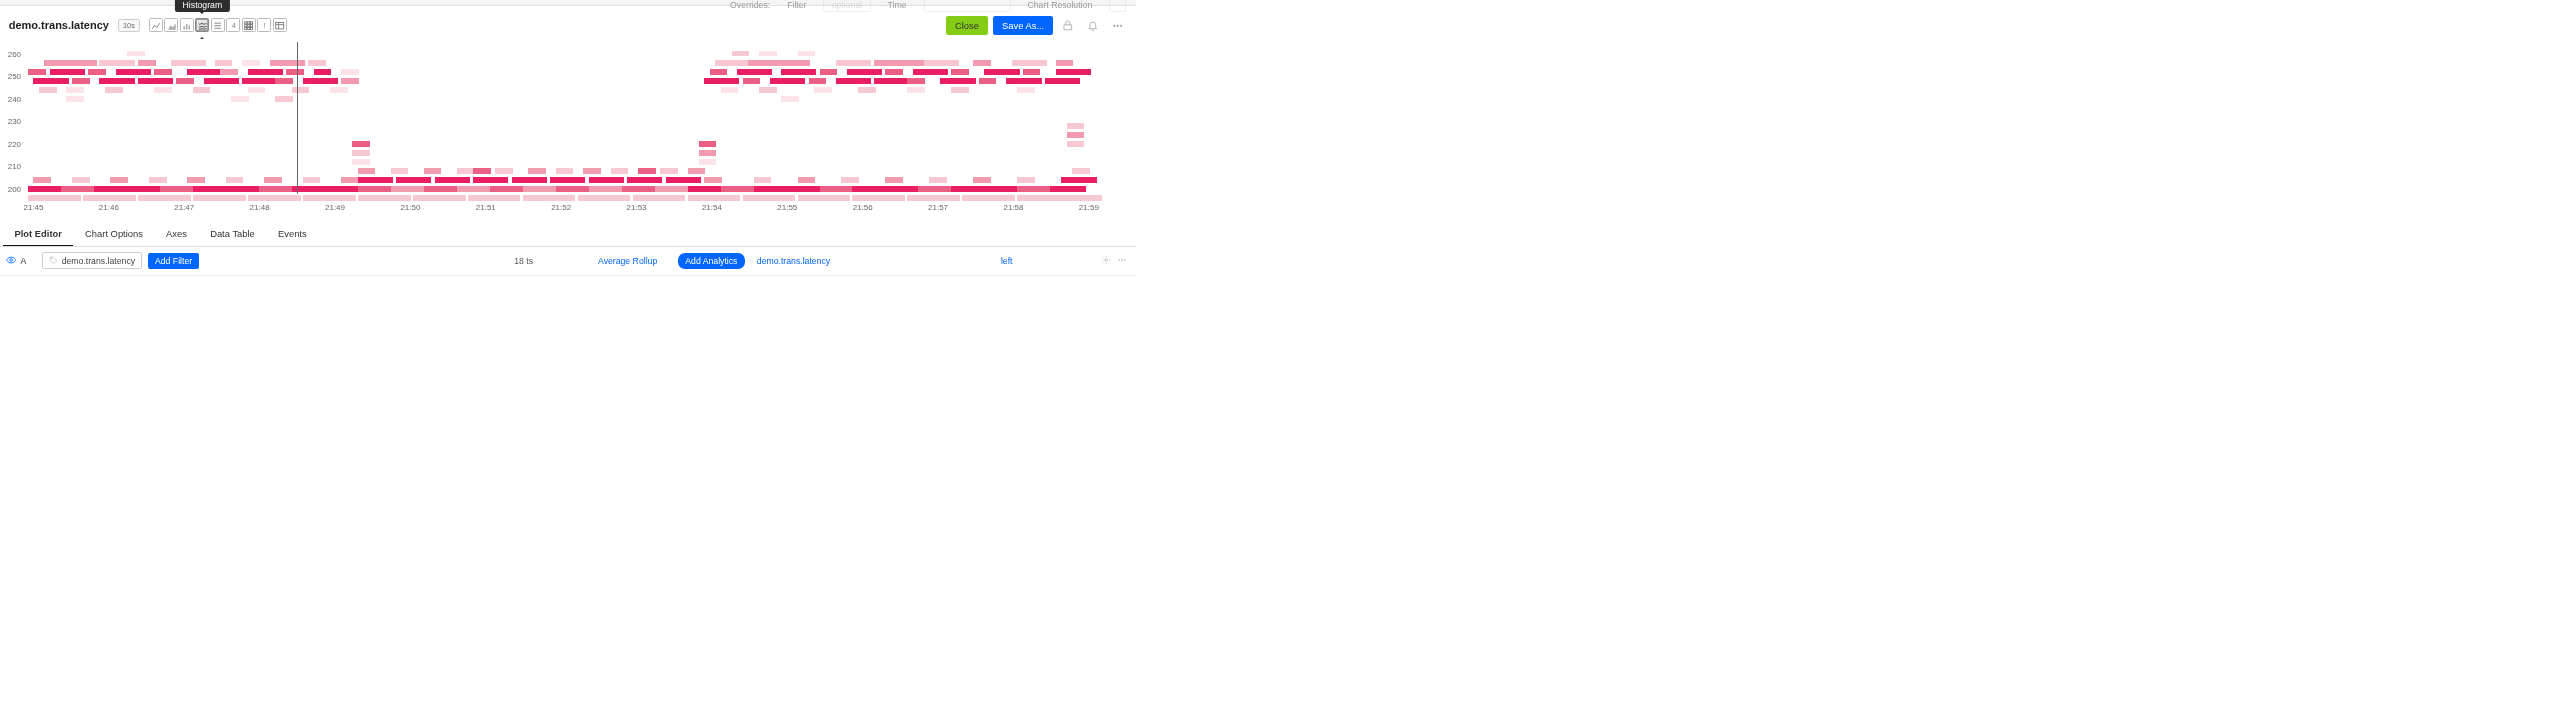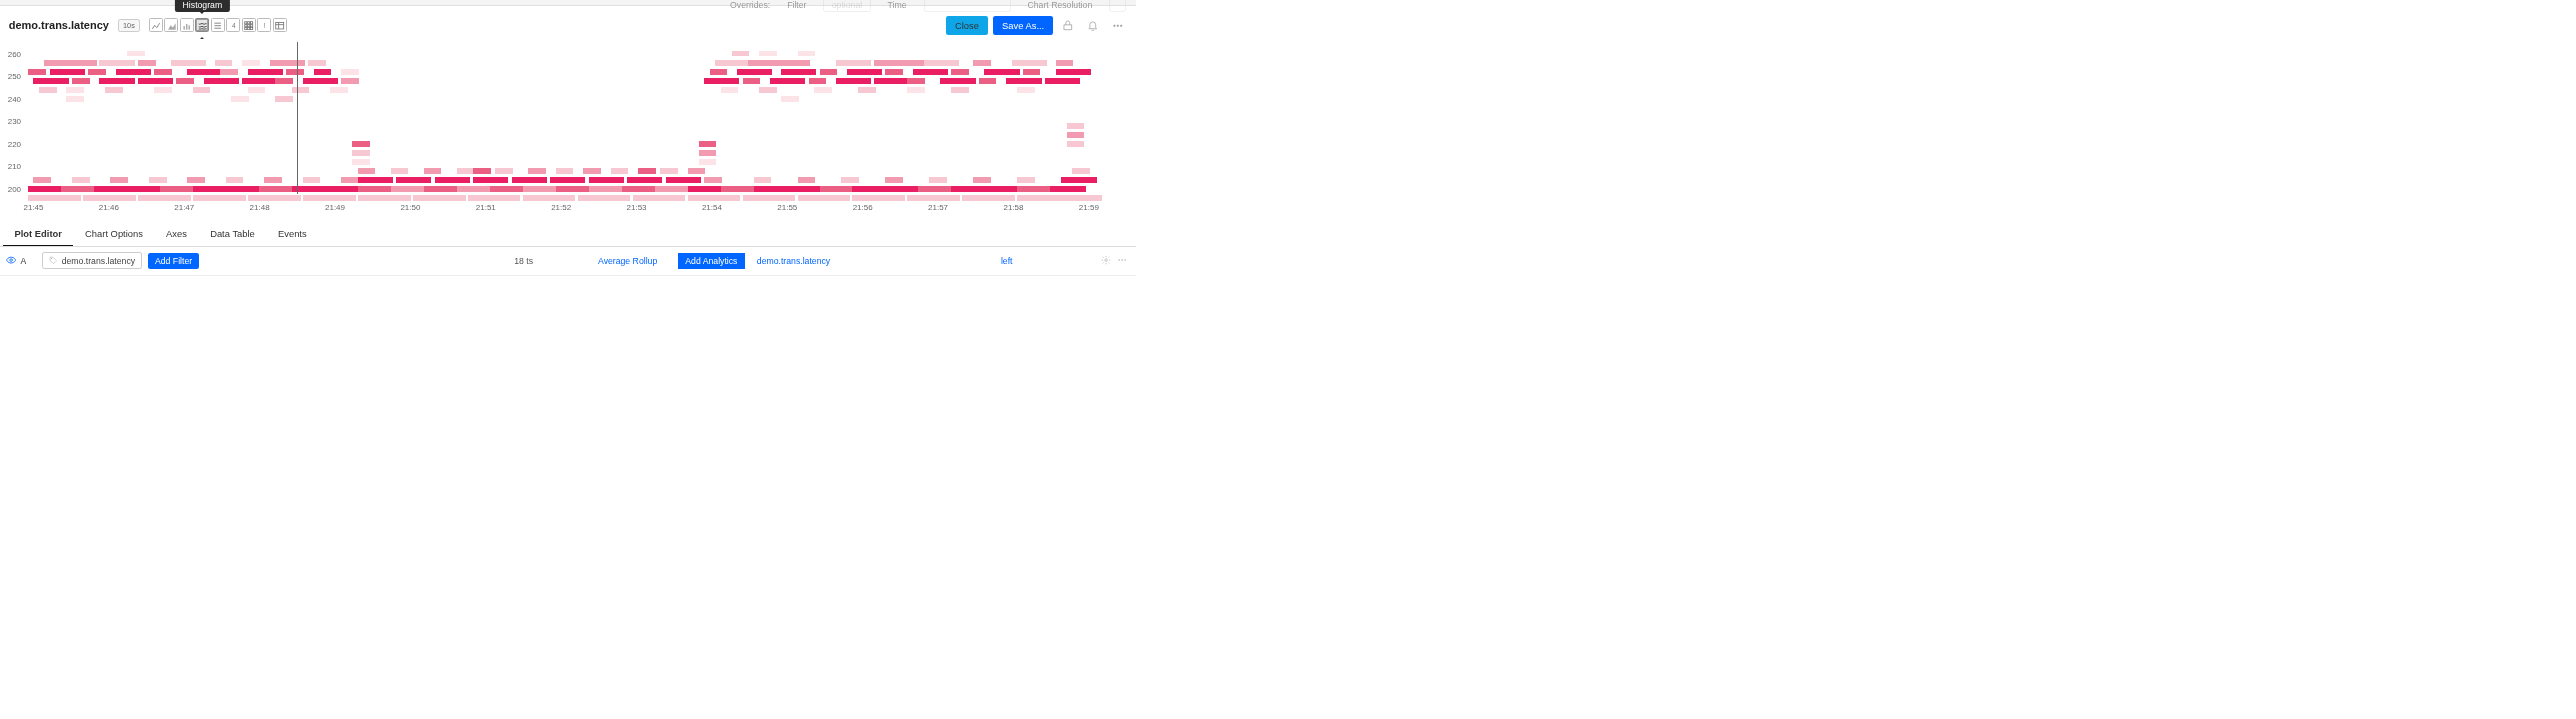--- a/index.html
+++ b/index.html
@@ -14,21 +14,21 @@
 .ctype-row{display:flex;gap:1.5px}
 .ctype{width:14px;height:14px;border:0.7px solid #bbb;border-radius:1.5px;display:flex;align-items:center;justify-content:center;cursor:pointer;background:#fff;position:relative}
 .ctype.sel{background:#e8e8e8;border-color:#888;box-shadow:0 0 0 0.7px #888 inset}
 .ctype svg{width:9.4px;height:9.4px;stroke:#777;stroke-width:1.2;fill:none}
 .ctype.sel svg{stroke:#333}
 .tooltip{position:absolute;bottom:19px;left:50%;transform:translateX(-50%);background:#2d2d2d;color:#fff;padding:2.9px 7.3px;border-radius:2.2px;font-size:8.7px;white-space:nowrap}
 .tooltip:after{content:"";position:absolute;top:100%;left:50%;transform:translateX(-50%);border:2.9px solid transparent;border-top-color:#2d2d2d}
 .caret-up{position:absolute;top:16px;left:50%;transform:translateX(-50%);border:2.9px solid transparent;border-bottom-color:#333}
 .hdr-right{margin-left:auto;display:flex;align-items:center;gap:5.8px}
 .btn{border:0;border-radius:2.2px;padding:3.6px 8.7px;font-size:9.4px;cursor:pointer}
-.btn-close{background:#0ea5e9;color:#333}
+.btn-close{background:#84cc16;color:#333}
 .btn-save{background:#0066ff;color:#fff}
 .ic{width:19px;height:19px;display:flex;align-items:center;justify-content:center;color:#999;cursor:pointer}
 .ic svg{width:11.6px;height:11.6px;stroke:currentColor;fill:none;stroke-width:1.5}
 .desc{padding:0 8.7px 5.8px;font-style:italic;color:#888;font-size:9.4px}
 .chart{position:relative;margin:2.9px 8.7px 0 28px;height:158px}
 .ylabel{position:absolute;left:-20.3px;font-size:8px;color:#666;transform:translateY(-50%)}
 .cell{position:absolute;height:5.8px}
 .cursorline{position:absolute;top:0;bottom:5.8px;width:0.7px;background:#666}
 .xaxis{position:relative;margin:2.9px 8.7px 7.3px 28px;height:11.6px}
 .xlabel{position:absolute;font-size:8px;color:#666;transform:translateX(-50%)}
@@ -45,21 +45,21 @@
 .plotr{display:flex;align-items:center;font-size:8.7px;border-bottom:0.7px solid #eee;padding:2.9px 0}
 .plotr .c-pre{width:36px;padding:2.9px 5.8px;display:flex;align-items:center;gap:4.4px}
 .eye{color:#0066ff}
 .plotr .c-sig{flex:1;padding:2.9px 5.8px;display:flex;align-items:center;gap:5.8px}
 .sigchip{border:0.7px solid #ccc;border-radius:2.2px;padding:2.2px 5.8px;display:flex;align-items:center;gap:4.4px;color:#444}
 .sigchip svg{width:8.7px;height:8.7px;stroke:#888;fill:none}
 .addfilter{background:#0066ff;color:#fff;border:0;border-radius:2.2px;padding:2.9px 7.3px;cursor:pointer;font-size:8.7px}
 .plotr .c-ts{width:94px;text-align:left;color:#555;padding:0 10.2px}
 .plotr .c-roll{width:80px;color:#0066ff;cursor:pointer}
 .plotr .c-an{width:73px}
-.addan{background:#0066ff;color:#fff;border:0;border-radius:0;padding:2.9px 7.3px;cursor:pointer;font-size:8.7px}
+.addan{background:#0066ff;color:#fff;border:0;border-radius:7px;padding:2.9px 7.3px;cursor:pointer;font-size:8.7px}
 .plotr .c-name2{width:247px;color:#0066ff;padding:2.9px 5.8px;cursor:pointer}
 .plotr .c-ya2{width:58px;color:#0066ff;cursor:pointer;padding:2.9px 2.9px}
 .plotr .c-act{width:80px;display:flex;justify-content:flex-end;gap:5.8px;padding-right:8.7px;color:#aaa}
 </style>
 </head>
 <body>
 
 <div class="page">
 
 <div class="topstrip">

